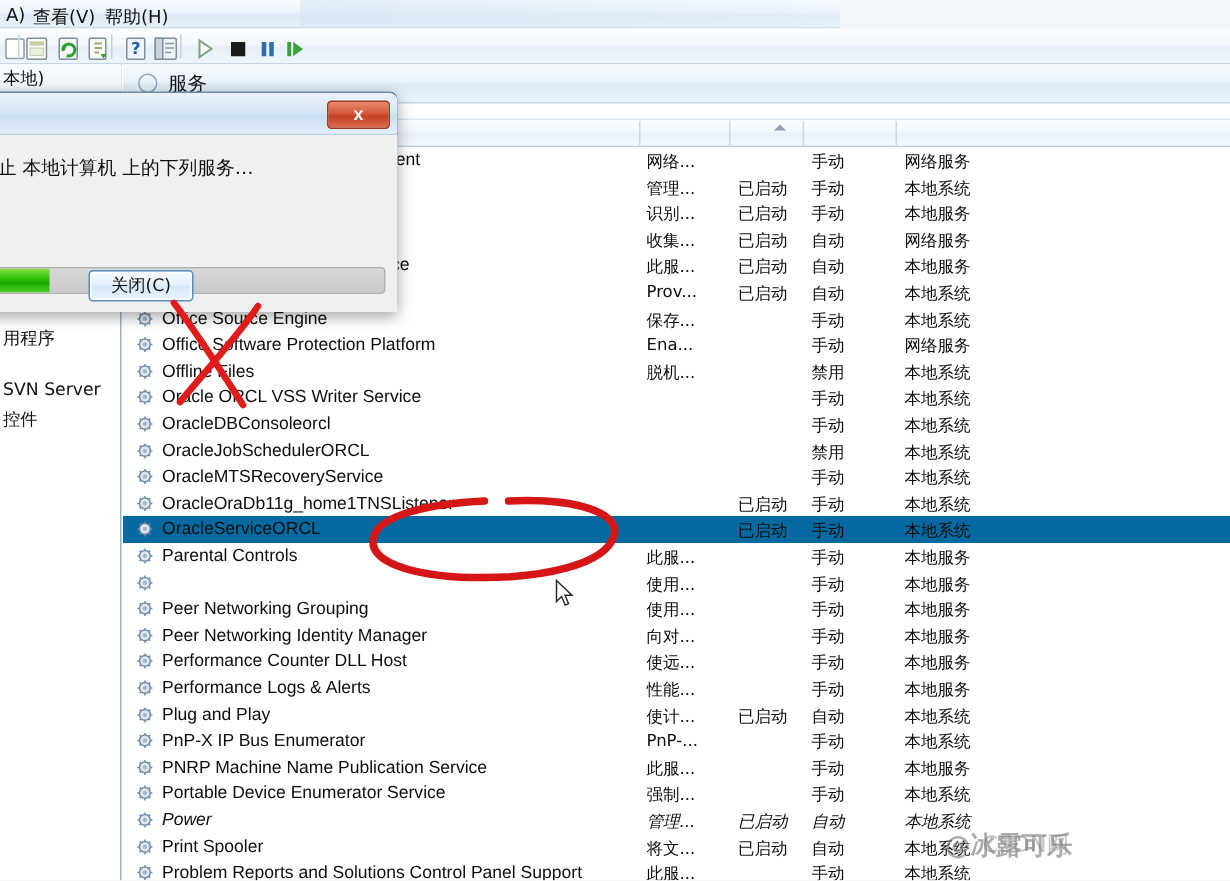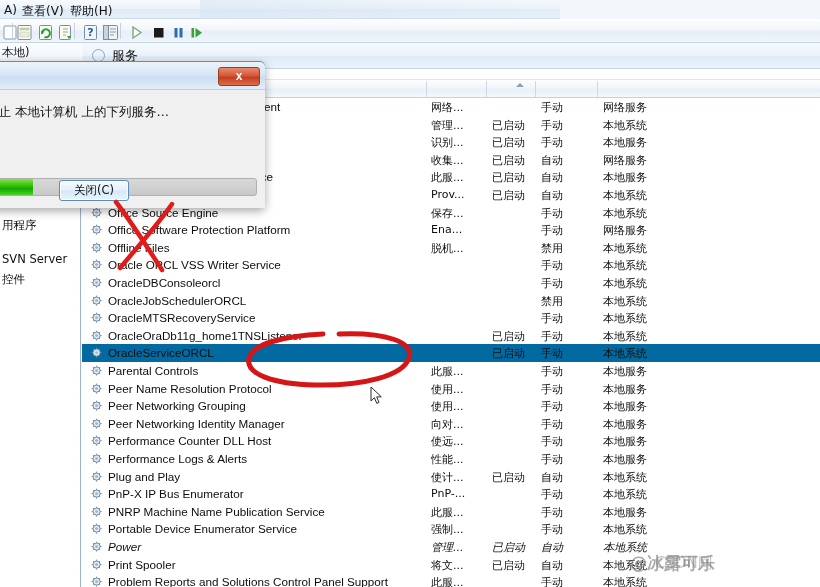--- a/index.html
+++ b/index.html
@@ -511,21 +511,20 @@
           <span class="st"></span>
           <span class="sty">手动</span>
           <span class="lg">本地服务</span>
         </div>
         <div class="row" style="top: 281.6px;">
           <span class="ico"><svg viewBox="0 0 12 12" width="12" height="12">
               <circle cx="5.6" cy="5.6" r="3.6" fill="#dfe8f0" stroke="#6f8ba3" stroke-width="1"></circle>
               <circle cx="5.6" cy="5.6" r="1.4" fill="#9fb6c9"></circle>
               <path d="M5.6 0.6 v1.3 M5.6 9.3 v1.3 M0.6 5.6 h1.3 M9.3 5.6 h1.3 M2.1 2.1 l0.9 0.9 M8.2 8.2 l0.9 0.9 M9.1 2.1 l-0.9 0.9 M3 8.2 l-0.9 0.9" stroke="#6f8ba3" stroke-width="1"></path>
             </svg></span>
-          <span class="nm">Peer Name Resolution Protocol</span>
           <span class="de">使用...</span>
           <span class="st"></span>
           <span class="sty">手动</span>
           <span class="lg">本地服务</span>
         </div>
         <div class="row" style="top: 299.2px;">
           <span class="ico"><svg viewBox="0 0 12 12" width="12" height="12">
               <circle cx="5.6" cy="5.6" r="3.6" fill="#dfe8f0" stroke="#6f8ba3" stroke-width="1"></circle>
               <circle cx="5.6" cy="5.6" r="1.4" fill="#9fb6c9"></circle>
               <path d="M5.6 0.6 v1.3 M5.6 9.3 v1.3 M0.6 5.6 h1.3 M9.3 5.6 h1.3 M2.1 2.1 l0.9 0.9 M8.2 8.2 l0.9 0.9 M9.1 2.1 l-0.9 0.9 M3 8.2 l-0.9 0.9" stroke="#6f8ba3" stroke-width="1"></path>

